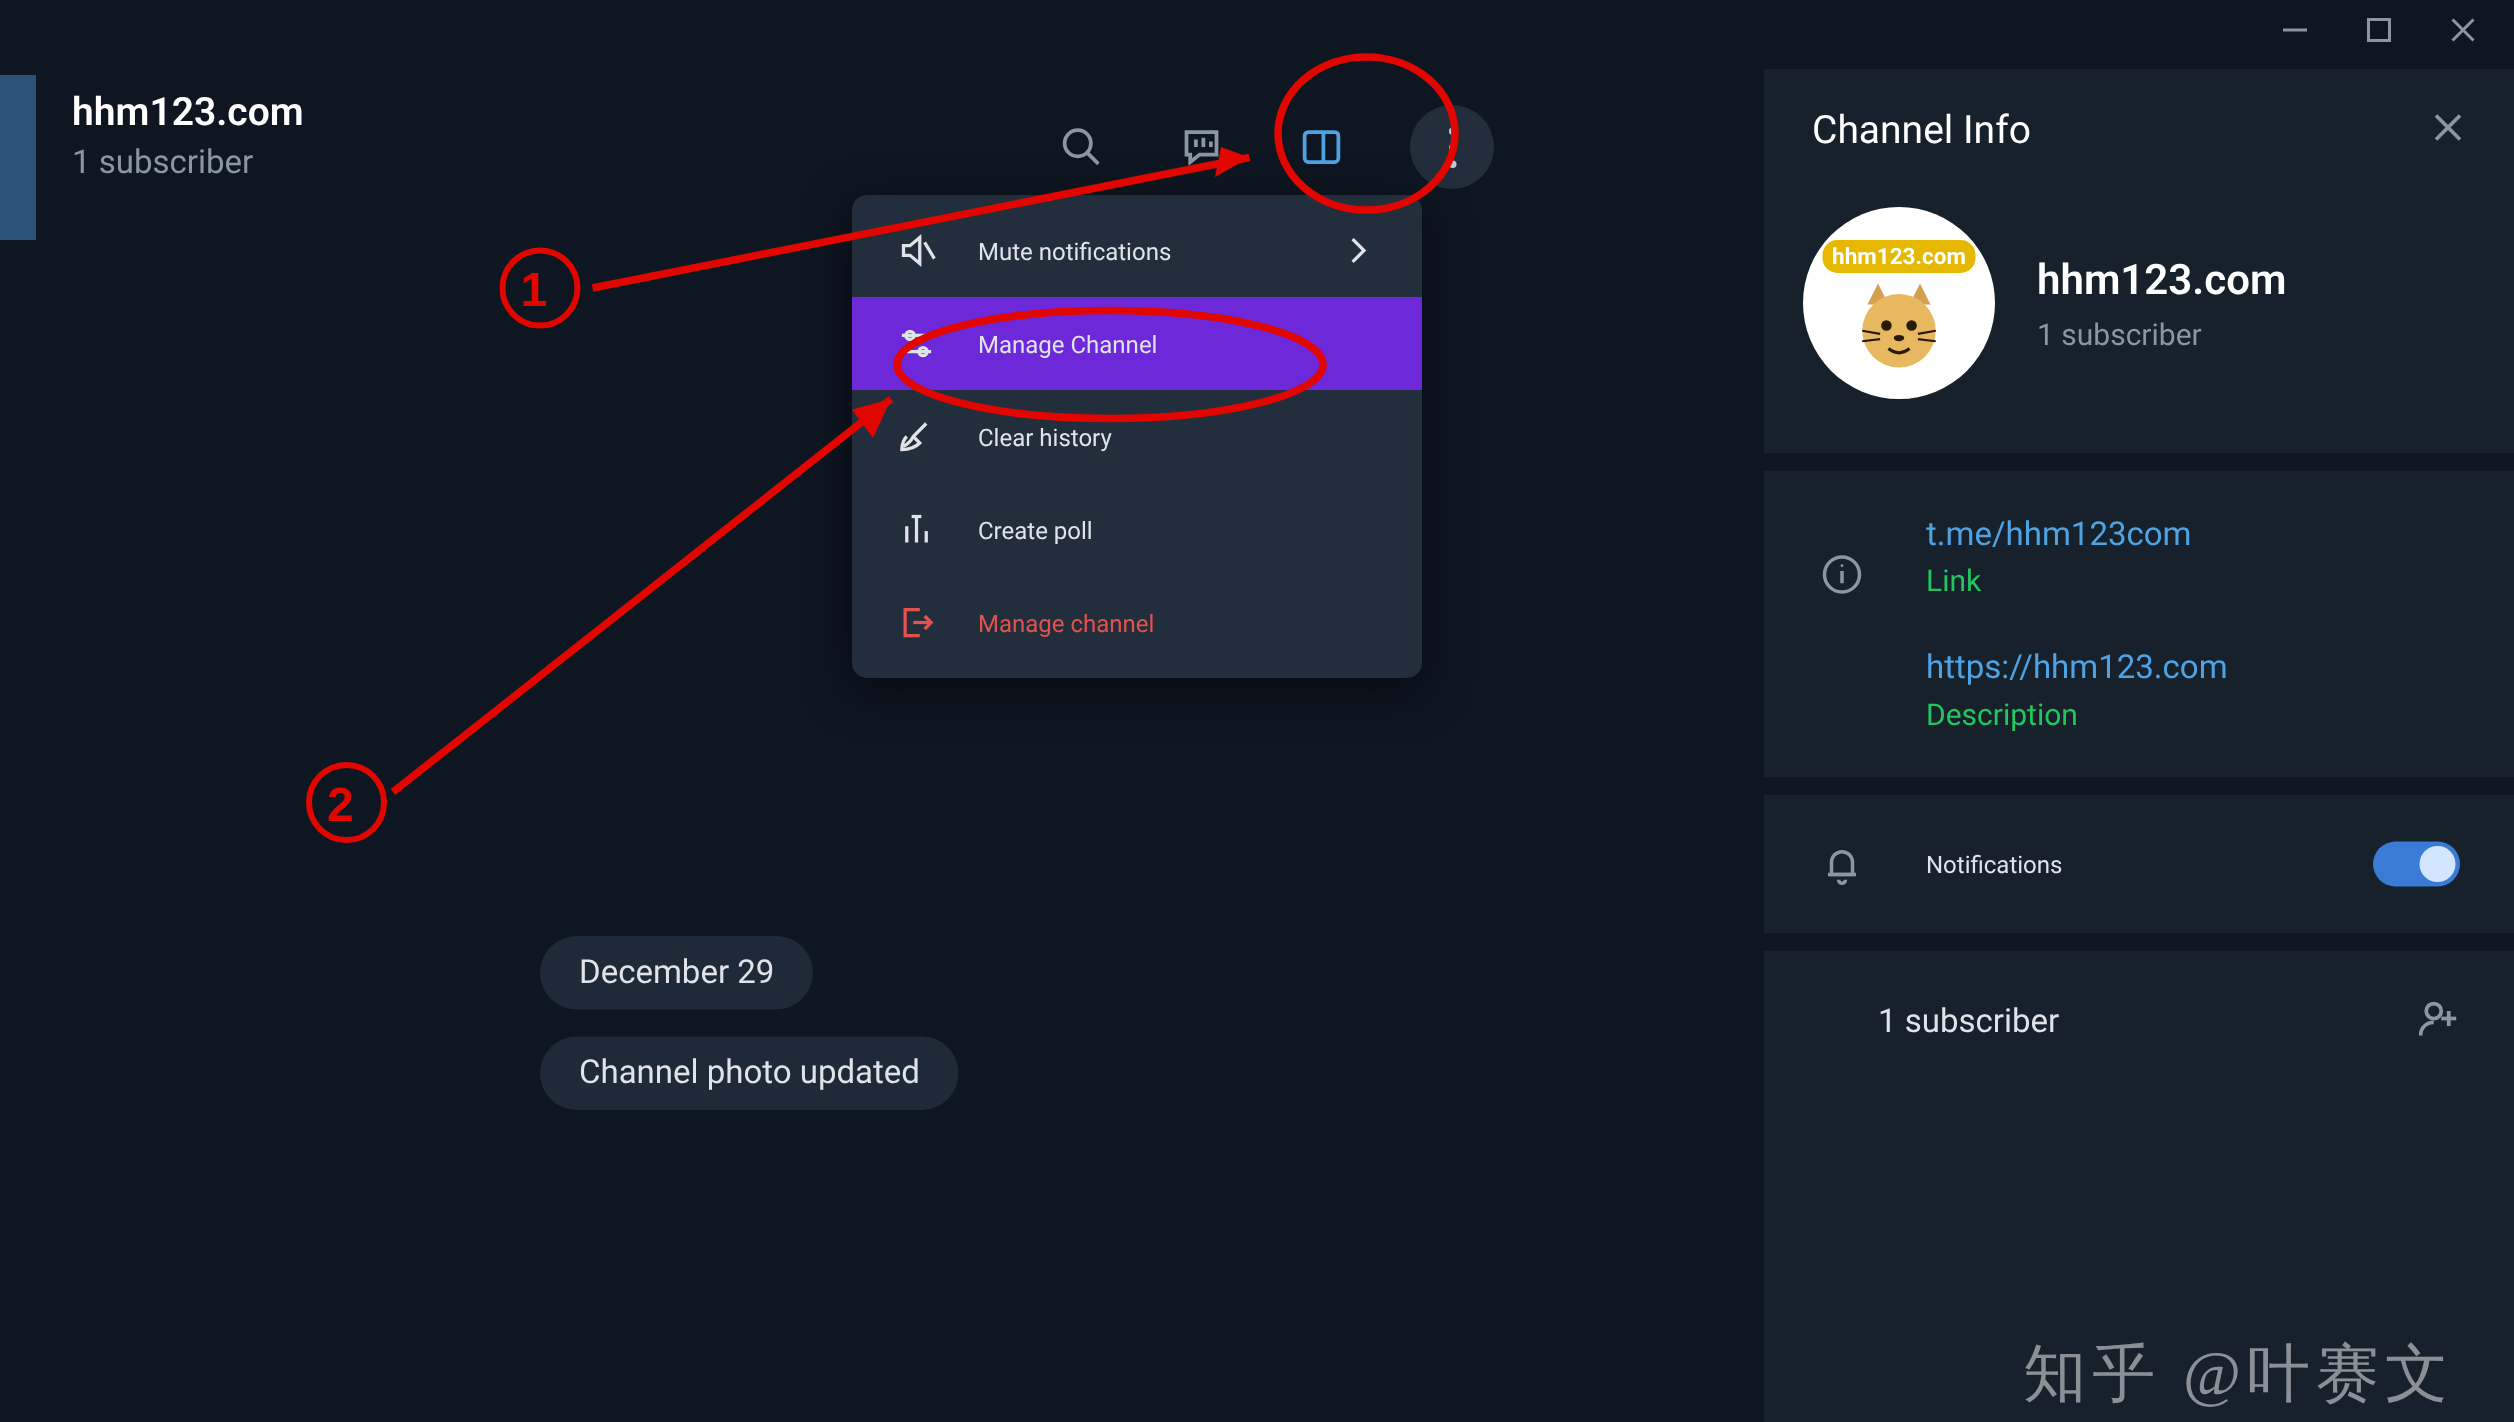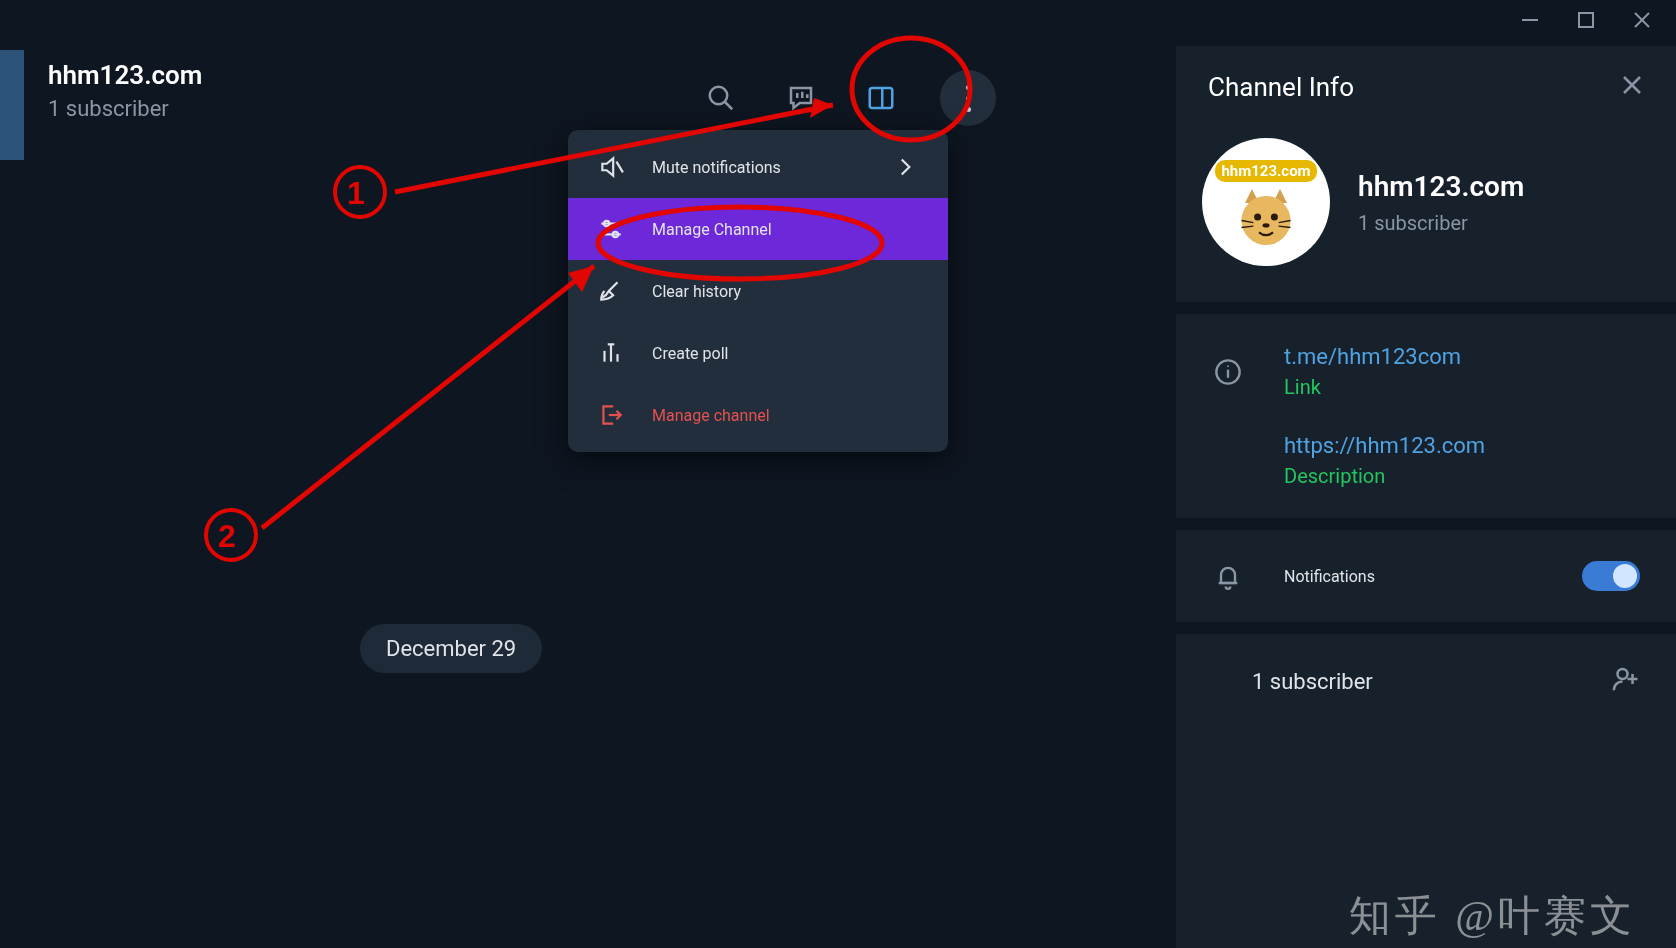--- a/index.html
+++ b/index.html
@@ -45,21 +45,21 @@
 .rclose svg { width:24px; height:24px; stroke:#8a95a5; stroke-width:2.5; }
 
 .rprofile { display:flex; align-items:center; gap:28px; padding:10px 32px 36px 26px; }
 .avatar { width:128px; height:128px; border-radius:50%; background:#fff; position:relative; overflow:hidden; display:flex; flex-direction:column; align-items:center; justify-content:center; }
 .avatar .atxt { position:absolute; top:22px; font-size:15px; font-weight:700; color:#fff; background:#e6b800; padding:2px 6px; border-radius:10px; }
 .cat { width:70px; height:70px; margin-top:30px; }
 .rprofile .pname { font-size:28px; font-weight:600; color:#fff; }
 .rprofile .psub  { font-size:20px; color:#8a95a5; margin-top:8px; }
 
 .rsec { border-top:12px solid #0e1621; padding:30px 36px; }
-.rinfo { display:flex; gap:40px; align-items:center; margin-bottom:34px; }
+.rinfo { display:flex; gap:40px; align-items:flex-end; margin-bottom:34px; }
 .rinfo:last-child { margin-bottom:0; }
 .rinfo .ric { width:32px; height:32px; flex:0 0 32px; color:#8a95a5; display:flex; align-items:center; justify-content:center; }
 .rinfo .ric svg { width:28px; height:28px; stroke:#8a95a5; fill:none; stroke-width:2; }
 .rinfo .lnk { color:#4fa3e2; font-size:22px; }
 .rinfo .lab { color:#22c55e; font-size:20px; margin-top:6px; }
 .rinfo .nlabel { color:#e0e4e9; font-size:16px; }
 
 .toggle { width:58px; height:30px; background:#3a7bd5; border-radius:18px; position:relative; margin-left:auto; cursor:pointer; }
 .toggle .knob { position:absolute; right:3px; top:3px; width:24px; height:24px; background:#d2e6ff; border-radius:50%; }
 
@@ -191,20 +191,21 @@
           <path d="M10 12h11"></path>
           <path d="M17 8l4 4-4 4"></path>
         </svg>
       </span>
     <span>Manage channel</span>
   </div>
 </div>
 
 <div class="pillcol">
   <div class="pill">December 29</div>
+  <div class="pill">Channel photo updated</div>
 </div>
 
 <div class="right">
   <div class="rhead">
     <div class="rtitle">Channel Info</div>
     <div class="rclose"><svg viewBox="0 0 24 24">
           <line x1="4" y1="4" x2="20" y2="20"></line>
           <line x1="20" y1="4" x2="4" y2="20"></line>
         </svg></div>
   </div>

